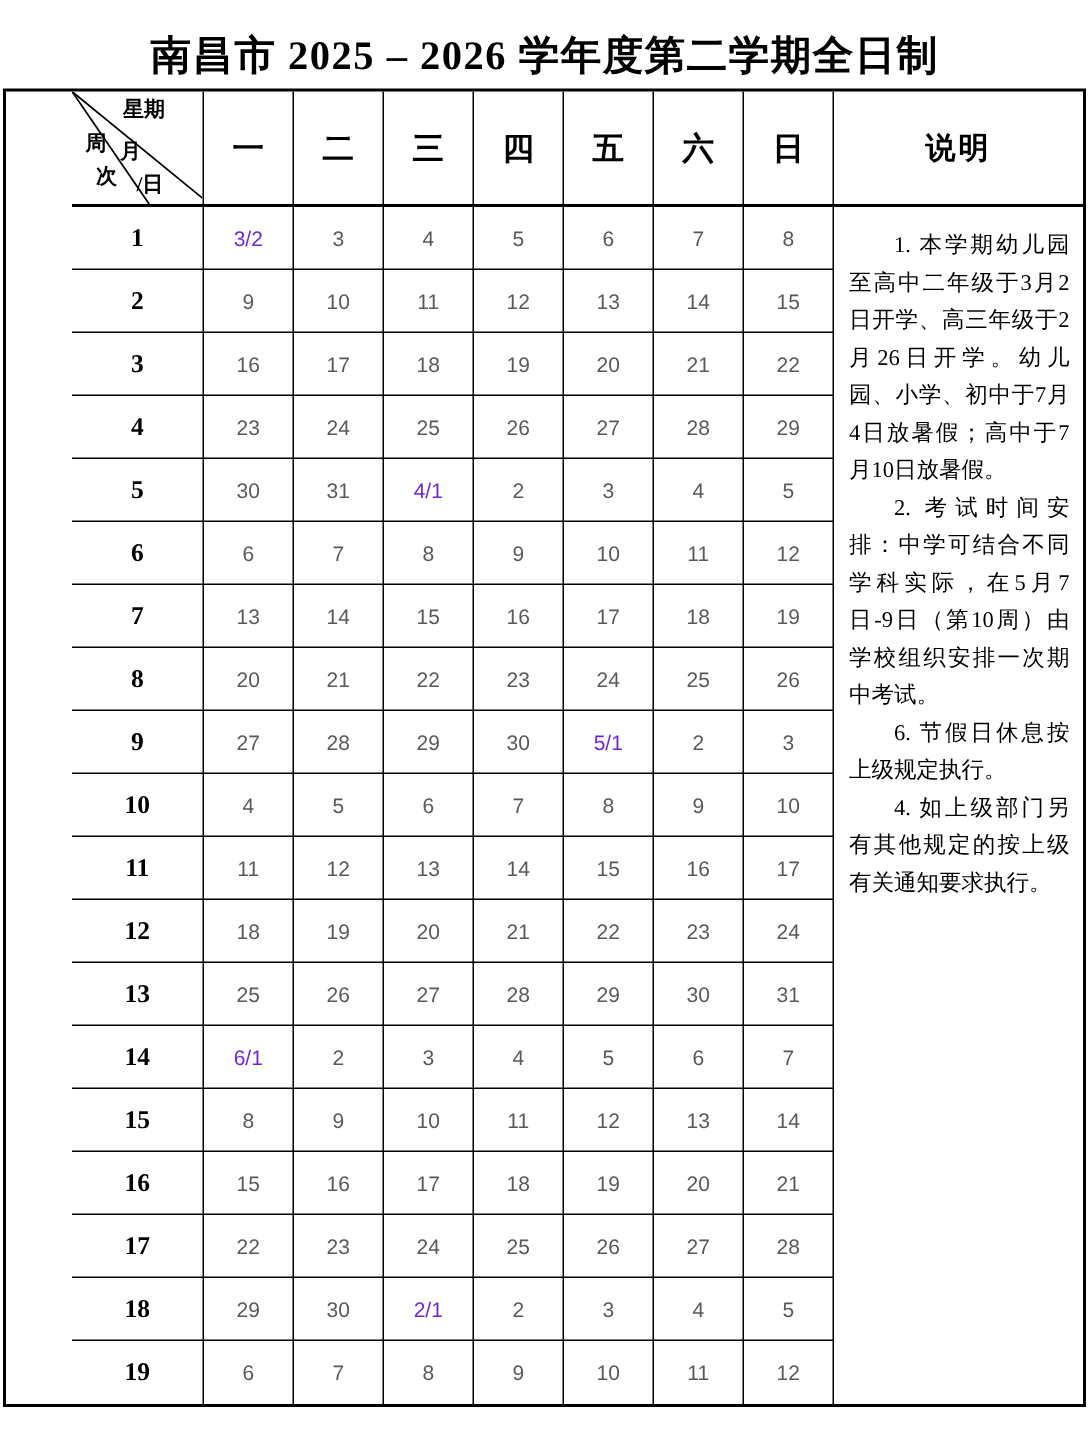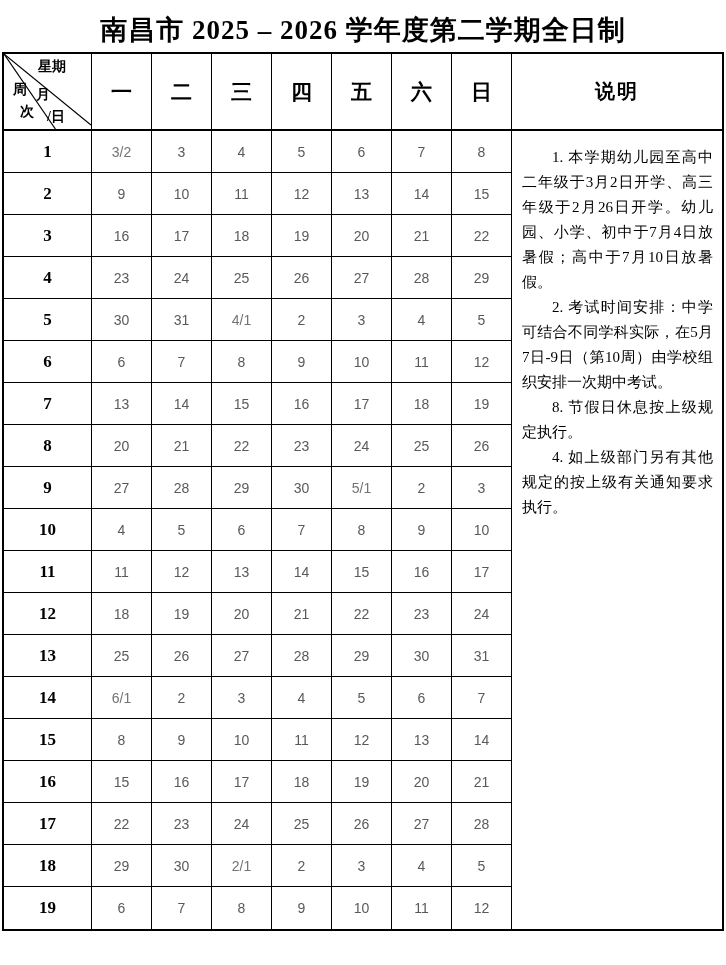--- a/index.html
+++ b/index.html
@@ -7,36 +7,37 @@
     position: relative;
     width: 726px;
     height: 965px;
     background: #ffffff;
     font-family: "Liberation Serif", serif;
     color: #000;
     overflow: hidden;
     box-sizing: border-box;
   }
   .title {
-    padding-top: 15px;
     text-align: center;
     font-weight: bold;
     font-size: 27px;
     line-height: 31px;
     letter-spacing: 1px;
+    margin-top: 22px;
   }
   .cal-table {
     width: 722px;
     margin: 6px auto 0 auto;
     display: grid;
     grid-template-columns: 88px repeat(7, 60px) 1fr;
     grid-template-rows: 77px repeat(19, 42px);
     border: 2px solid #000;
     box-sizing: border-box;
     background: #fff;
+    padding-left: 44px;
   }
   .cell {
     border-right: 1px solid #000;
     border-bottom: 1px solid #000;
     display: flex;
     align-items: center;
     justify-content: center;
     box-sizing: border-box;
     overflow: hidden;
   }
@@ -72,21 +73,21 @@
   .week {
     font-size: 17px;
     font-weight: bold;
     font-family: "Liberation Serif", serif;
   }
   .date {
     font-size: 14px;
     font-family: "Liberation Sans", sans-serif;
     color: #595959;
   }
-  .date.month-start { color: #737373; }
+  .date.month-start { color: #6d28d9; }
   .last-row { border-bottom: none; }
   .notes-cell {
     grid-column: 9;
     grid-row: 2 / 21;
     border-right: none;
     border-bottom: none;
     display: block;
     padding: 14px 9px 0 10px;
     font-size: 15px;
     line-height: 25px;
@@ -127,21 +128,21 @@
     <div class="cell header day-h">四</div>
     <div class="cell header day-h">五</div>
     <div class="cell header day-h">六</div>
     <div class="cell header day-h">日</div>
 
     <div class="cell header notes-h">说明</div>
 
     <div class="cell notes-cell">
         <p>1. 本学期幼儿园至高中二年级于3月2日开学、高三年级于2月26日开学。幼儿园、小学、初中于7月4日放暑假；高中于7月10日放暑假。</p>
         <p>2. 考试时间安排：中学可结合不同学科实际，在5月7日-9日（第10周）由学校组织安排一次期中考试。</p>
-        <p>8. 节假日休息按上级规定执行。</p>
+        <p>6. 节假日休息按上级规定执行。</p>
         <p>4. 如上级部门另有其他规定的按上级有关通知要求执行。</p>
       </div>
 
   <div class="cell week">1</div>
       <div class="cell date month-start">3/2</div>
       <div class="cell date">3</div>
       <div class="cell date">4</div>
       <div class="cell date">5</div>
       <div class="cell date">6</div>
       <div class="cell date">7</div>

